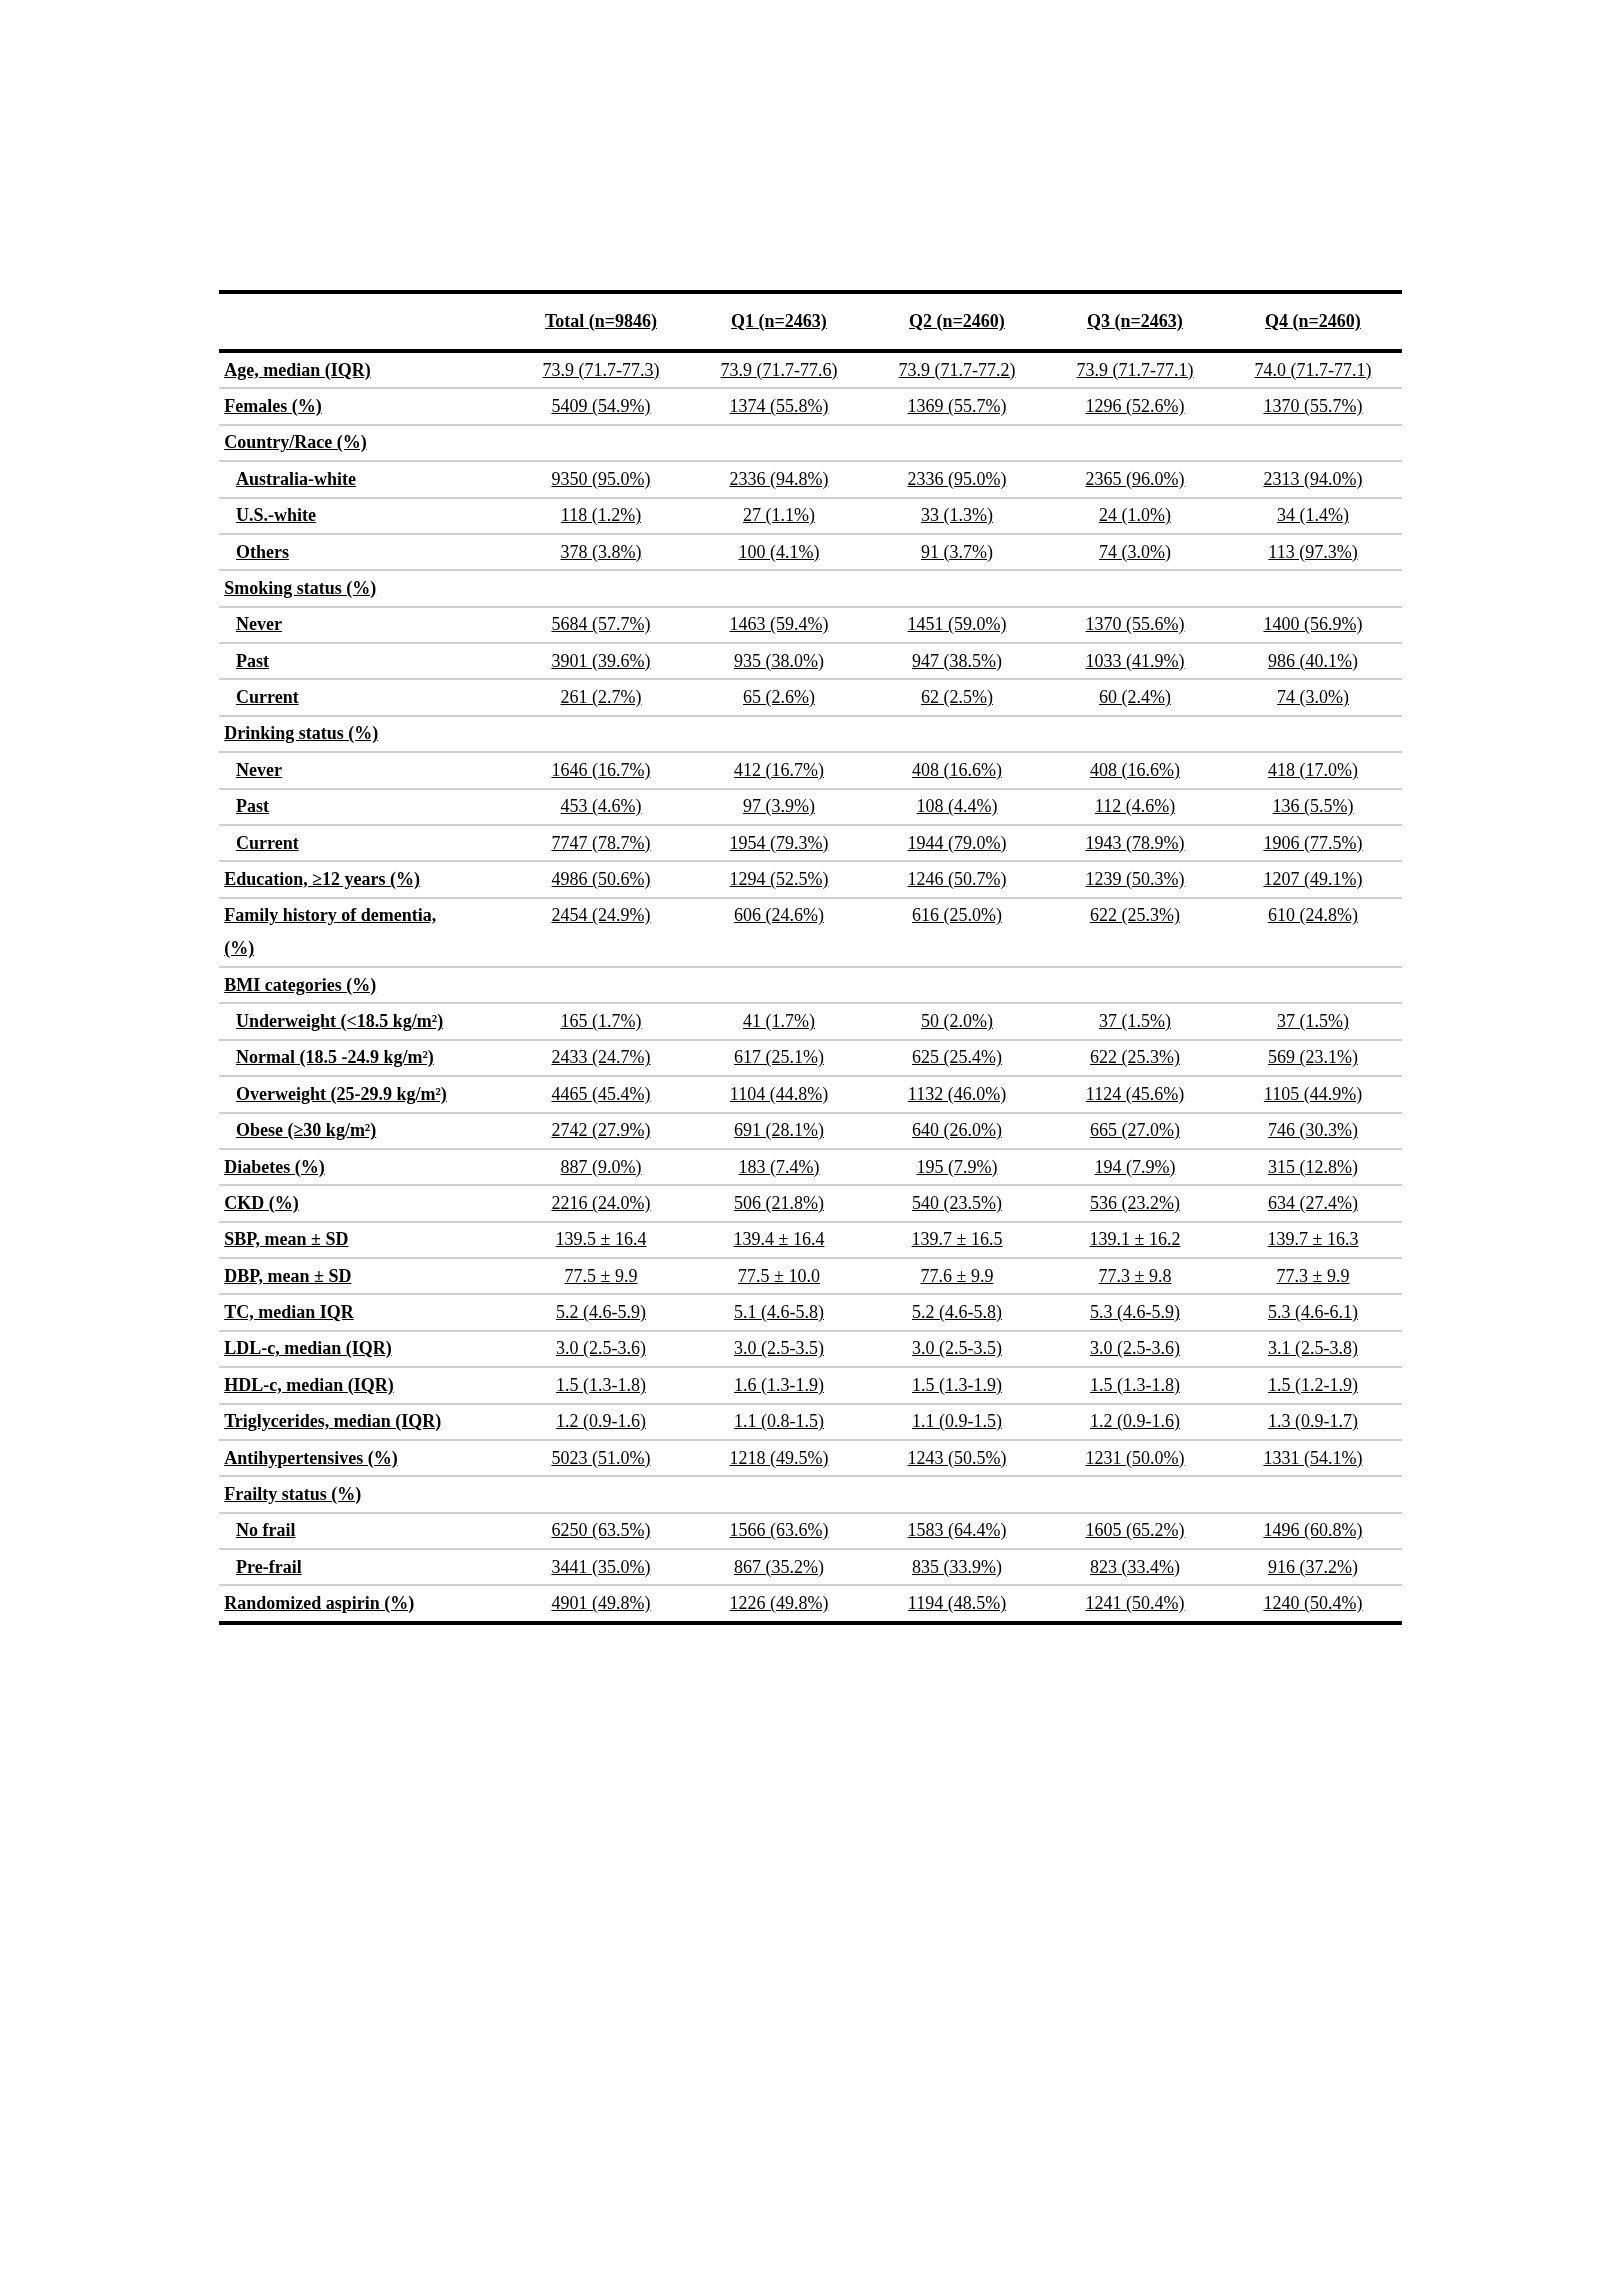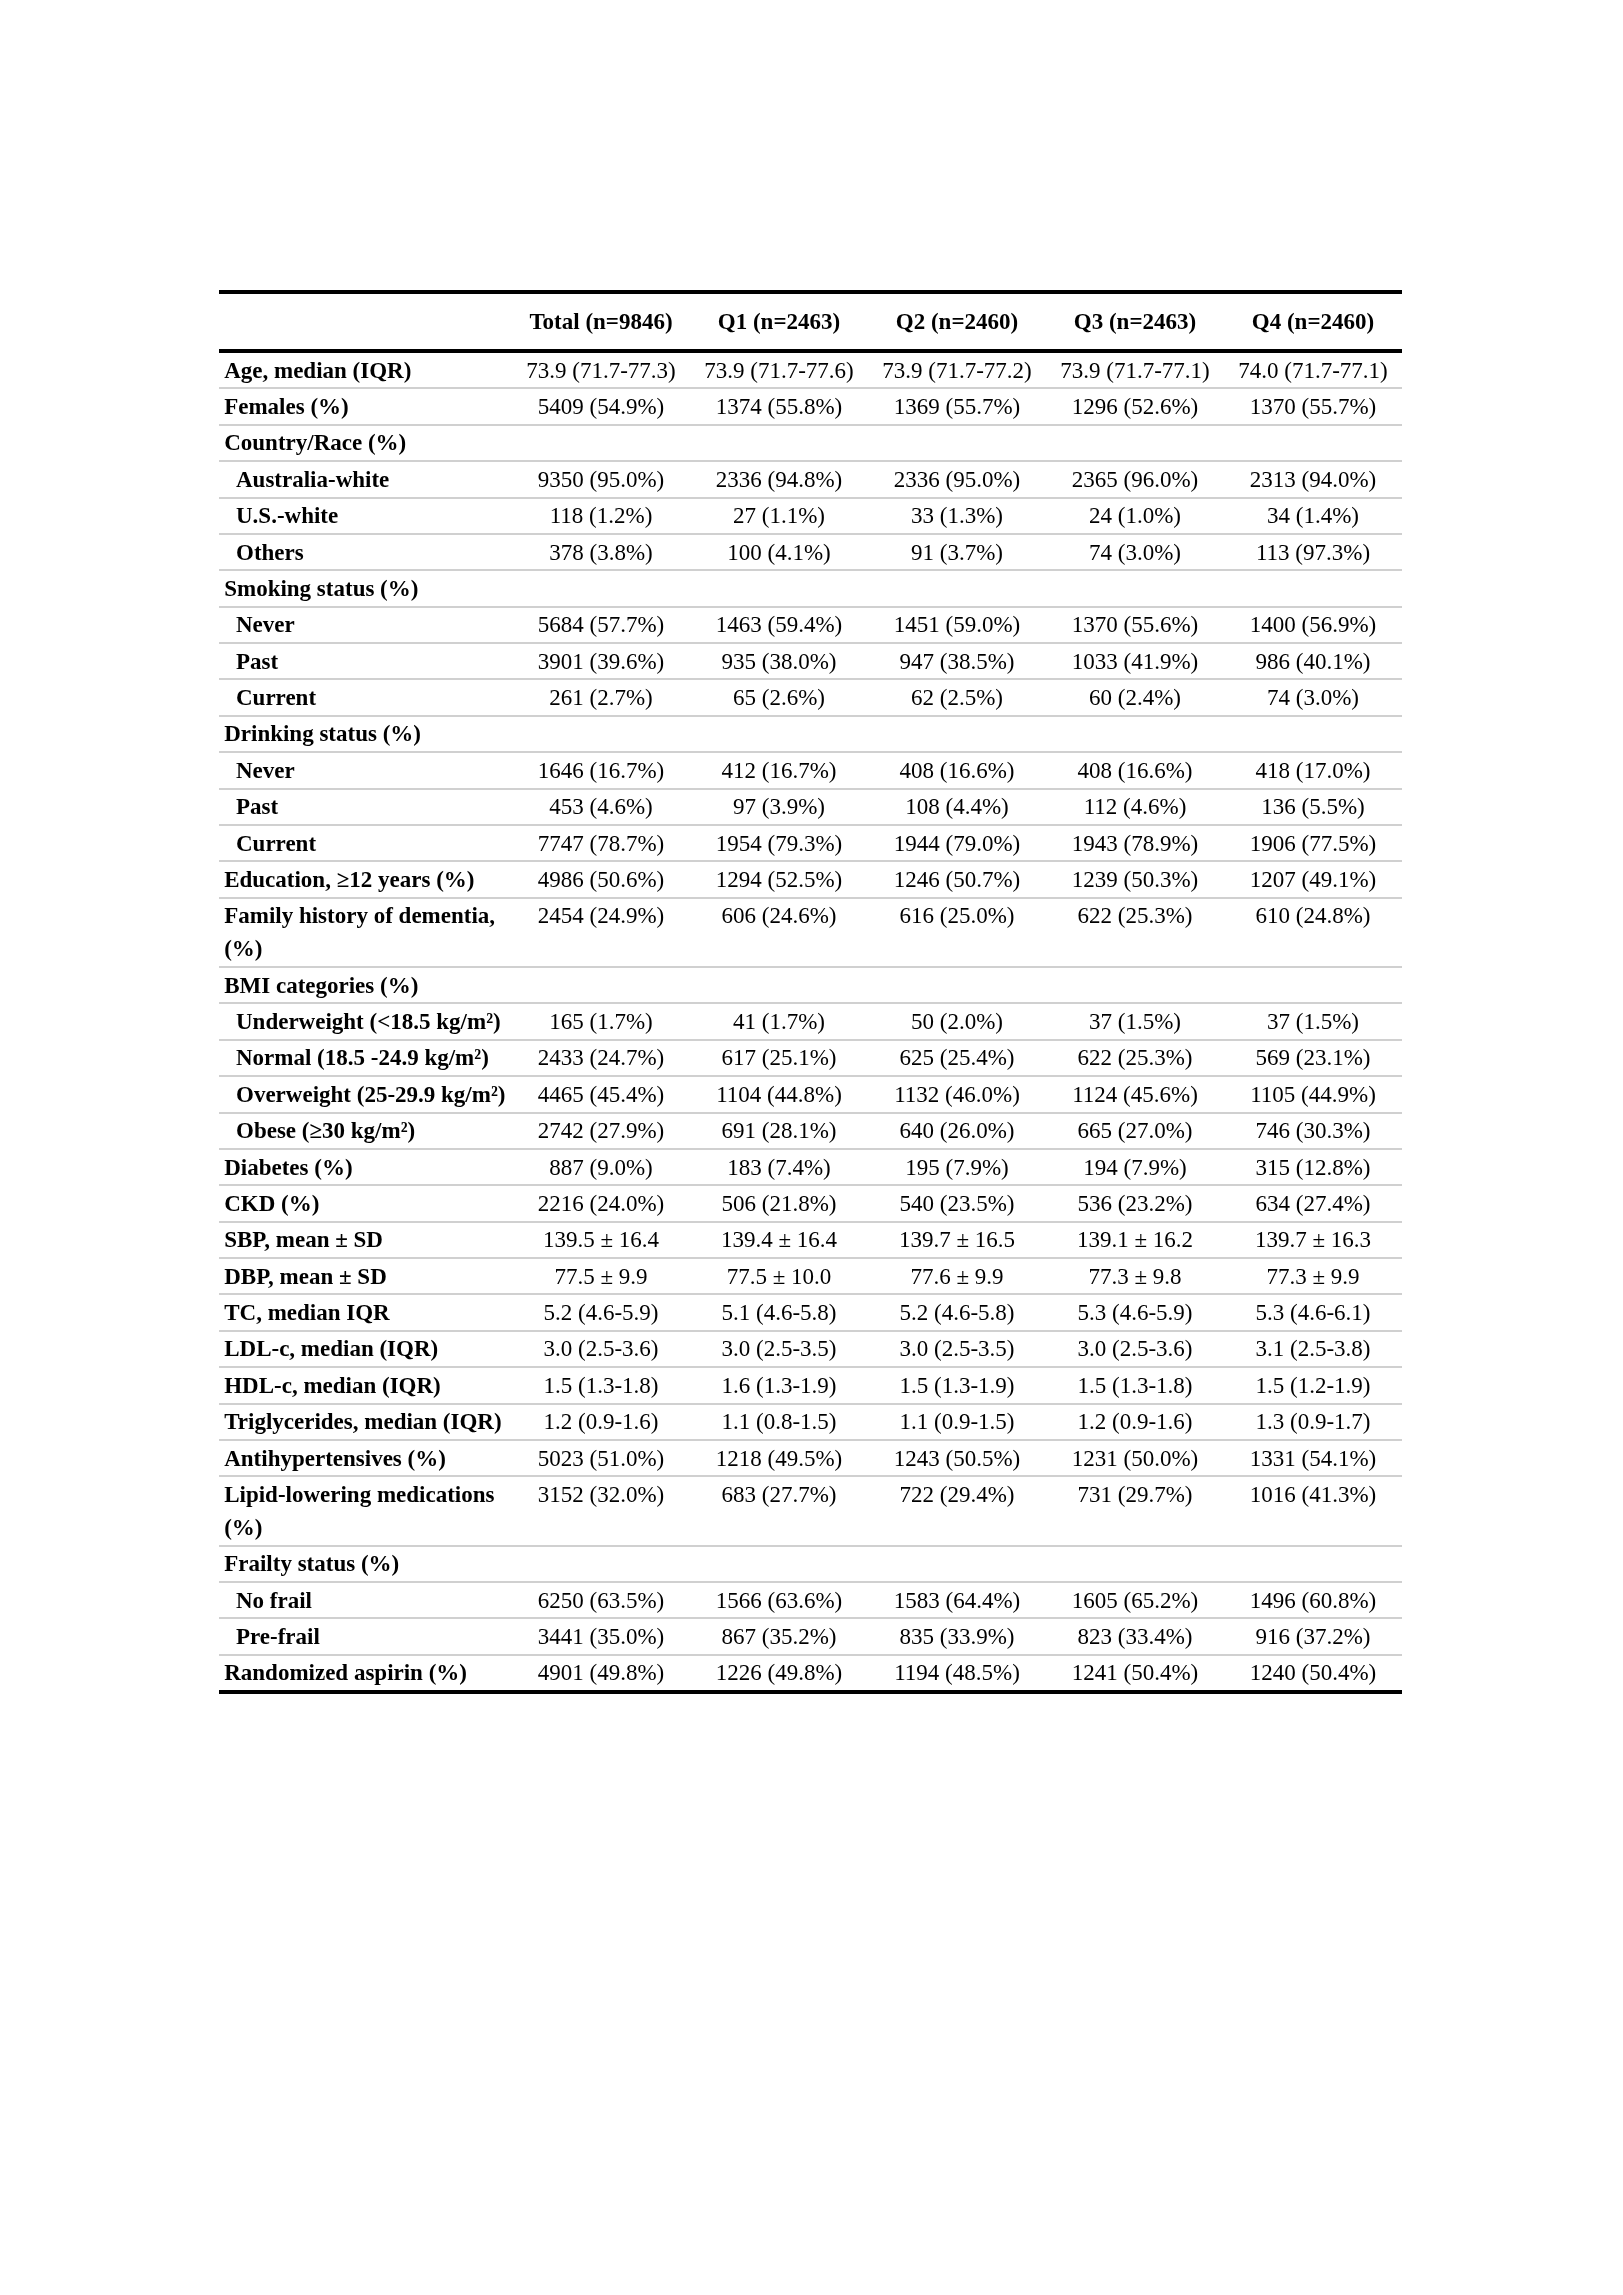--- a/index.html
+++ b/index.html
@@ -17,23 +17,24 @@
   .table-wrap {
     position: absolute;
     left: 219px;
     top: 290px;
     width: 1183px;
   }
   table.baseline {
     width: 100%;
     border-collapse: collapse;
     table-layout: fixed;
-    font-size: 23px;
+    font-size: 18px;
     border-top: 4.6px solid #000000;
     border-bottom: 4.6px solid #000000;
+    text-decoration: underline;
   }
   col.label-col { width: 293px; }
   col.data-col  { width: 178px; }
   thead th {
     font-weight: bold;
     text-align: center;
     vertical-align: middle;
     height: 55px;
     padding: 0 2.6px;
     border-bottom: 4.6px solid #000000;
@@ -298,28 +299,20 @@
         </tr>
         <tr>
           <td class="label">Antihypertensives (%)</td>
           <td class="val">5023 (51.0%)</td>
           <td class="val">1218 (49.5%)</td>
           <td class="val">1243 (50.5%)</td>
           <td class="val">1231 (50.0%)</td>
           <td class="val">1331 (54.1%)</td>
         </tr>
         <tr>
-          <td class="label">Lipid-lowering medications (%)</td>
-          <td class="val">3152 (32.0%)</td>
-          <td class="val">683 (27.7%)</td>
-          <td class="val">722 (29.4%)</td>
-          <td class="val">731 (29.7%)</td>
-          <td class="val">1016 (41.3%)</td>
-        </tr>
-        <tr>
           <td class="label">Frailty status (%)</td>
           <td colspan="5"></td>
         </tr>
         <tr>
           <td class="label indent">No frail</td>
           <td class="val">6250 (63.5%)</td>
           <td class="val">1566 (63.6%)</td>
           <td class="val">1583 (64.4%)</td>
           <td class="val">1605 (65.2%)</td>
           <td class="val">1496 (60.8%)</td>

